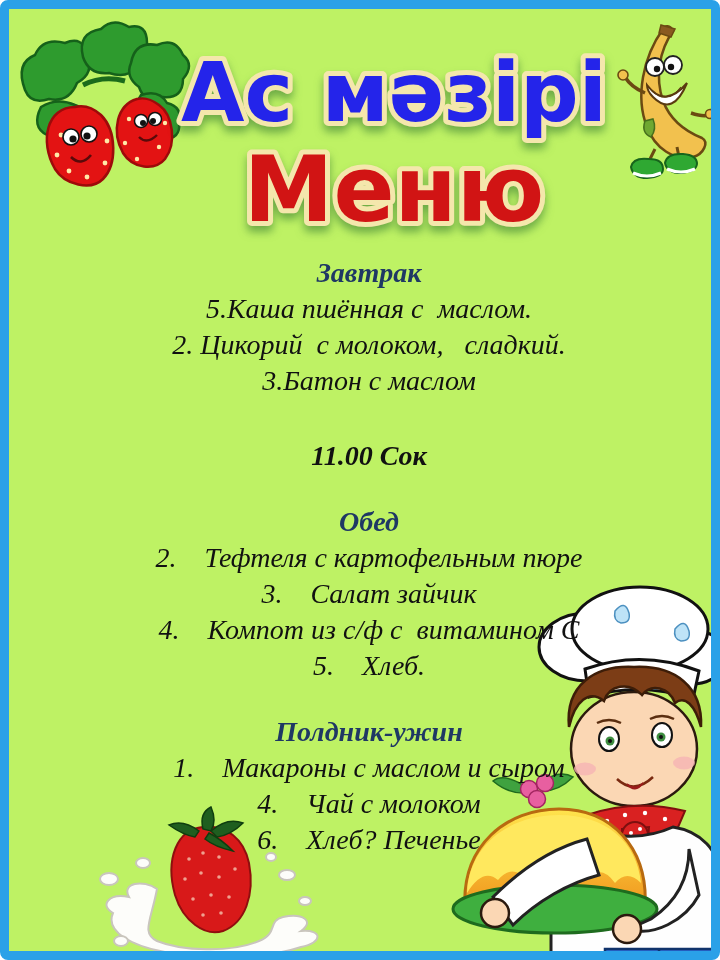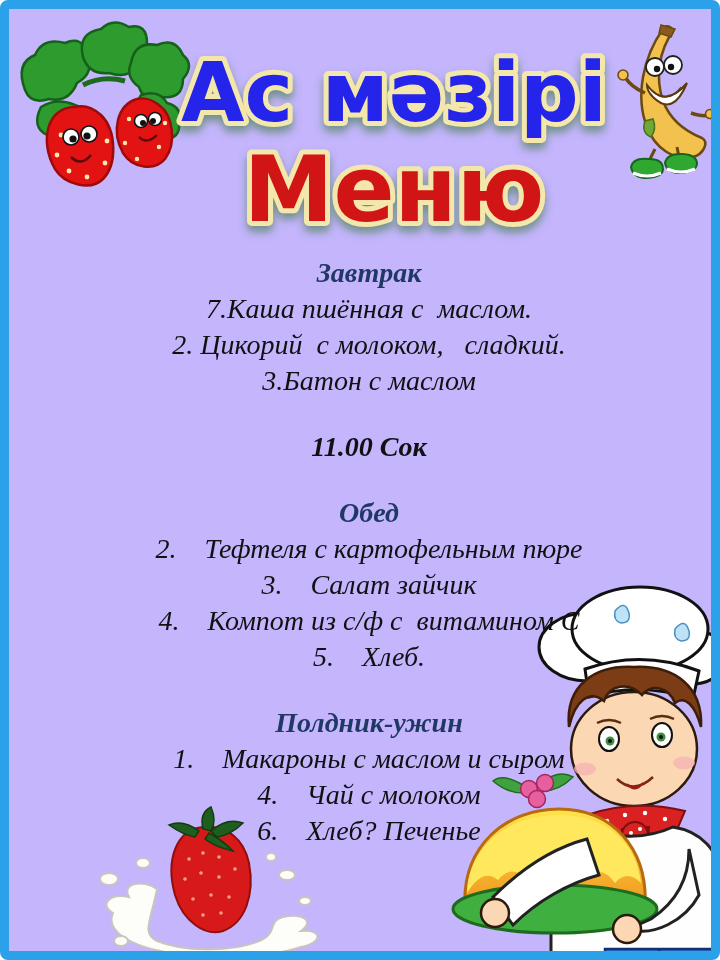--- a/index.html
+++ b/index.html
@@ -1,29 +1,29 @@
 <!DOCTYPE html>
 <html><head>
 <meta charset="utf-8">
 <style>
   html,body{margin:0;padding:0;width:720px;height:960px;background:#fff;overflow:hidden;}
-  .page{position:absolute;inset:0;background:#c4b5fd;border:9px solid #2AA1E8;border-radius:8px;box-sizing:border-box;overflow:hidden;}
+  .page{position:absolute;inset:0;background:#bef264;border:9px solid #2AA1E8;border-radius:8px;box-sizing:border-box;overflow:hidden;}
   .deco{position:absolute;pointer-events:none;}
   .title-svg{position:absolute;left:105px;top:20px;width:560px;height:225px;overflow:visible;
              filter:drop-shadow(0 6px 4px rgba(45,115,45,0.55));}
   .title-svg text{font-family:"DejaVu Sans",sans-serif;font-weight:bold;
                   paint-order:stroke fill;stroke:#F4E7AC;stroke-width:10px;stroke-linejoin:round;
                   text-anchor:middle;}
   .t1{fill:#2424EA;font-size:82px;}
   .t2{fill:#D11414;font-size:90px;}
   .menu{position:absolute;left:0;right:0;top:246px;text-align:center;z-index:5;
         font-family:"Liberation Serif",serif;font-style:italic;color:#111;padding-left:18px;}
   .menu .heading{font-weight:bold;color:#1F3864;font-size:28px;line-height:36px;white-space:pre-wrap;}
   .menu .line{font-size:28px;line-height:36px;white-space:pre-wrap;}
-  .menu .bold{font-weight:bold;}
+  .menu .bold{font-weight:bold;margin-top:9px;}
   .menu .spacer{height:30px;}
 </style>
 </head>
 <body>
 
 <div class="page">
 
   <svg class="deco" style="left:4px;top:6px;" width="185" height="185" viewBox="0 0 185 185">
     <g stroke="#15611A" stroke-width="2.5" fill="#2E9B2E" stroke-linejooin="round">
       <path d="M12,75 Q2,48 22,40 Q30,22 52,28 Q70,20 74,40 Q82,58 64,68 Q56,88 36,84 Q18,90 12,75 Z"></path>
@@ -195,21 +195,21 @@
     <ellipse cx="118" cy="332" rx="102" ry="24" fill="#3FAF3F" stroke="#1E6B1E" stroke-width="3"></ellipse>
 
     <path d="M150,262 C112,272 80,296 56,320 L76,348 C100,324 132,306 162,298 Z" fill="#fff" stroke="#222" stroke-width="3"></path>
     <path d="M252,272 C252,304 238,326 214,342 L192,352 C216,360 248,344 262,318 Z" fill="#fff" stroke="#222" stroke-width="3"></path>
     <circle cx="58" cy="336" r="14" fill="#FBD7B4" stroke="#2B1A0E" stroke-width="2.5"></circle>
     <circle cx="190" cy="352" r="14" fill="#FBD7B4" stroke="#2B1A0E" stroke-width="2.5"></circle>
   </svg>
 
   <div class="menu">
     <div class="heading">Завтрак</div>
-    <div class="line">7.Каша пшённая с  маслом.</div>
+    <div class="line">5.Каша пшённая с  маслом.</div>
     <div class="line">2. Цикорий  с молоком,   сладкий.</div>
     <div class="line">3.Батон с маслом</div>
     <div class="spacer"></div>
     <div class="line bold">11.00 Сок</div>
     <div class="spacer"></div>
     <div class="heading">Обед</div>
     <div class="line">2.    Тефтеля с картофельным пюре</div>
     <div class="line">3.    Салат зайчик</div>
     <div class="line">4.    Компот из с/ф с  витамином С</div>
     <div class="line">5.    Хлеб.</div>

